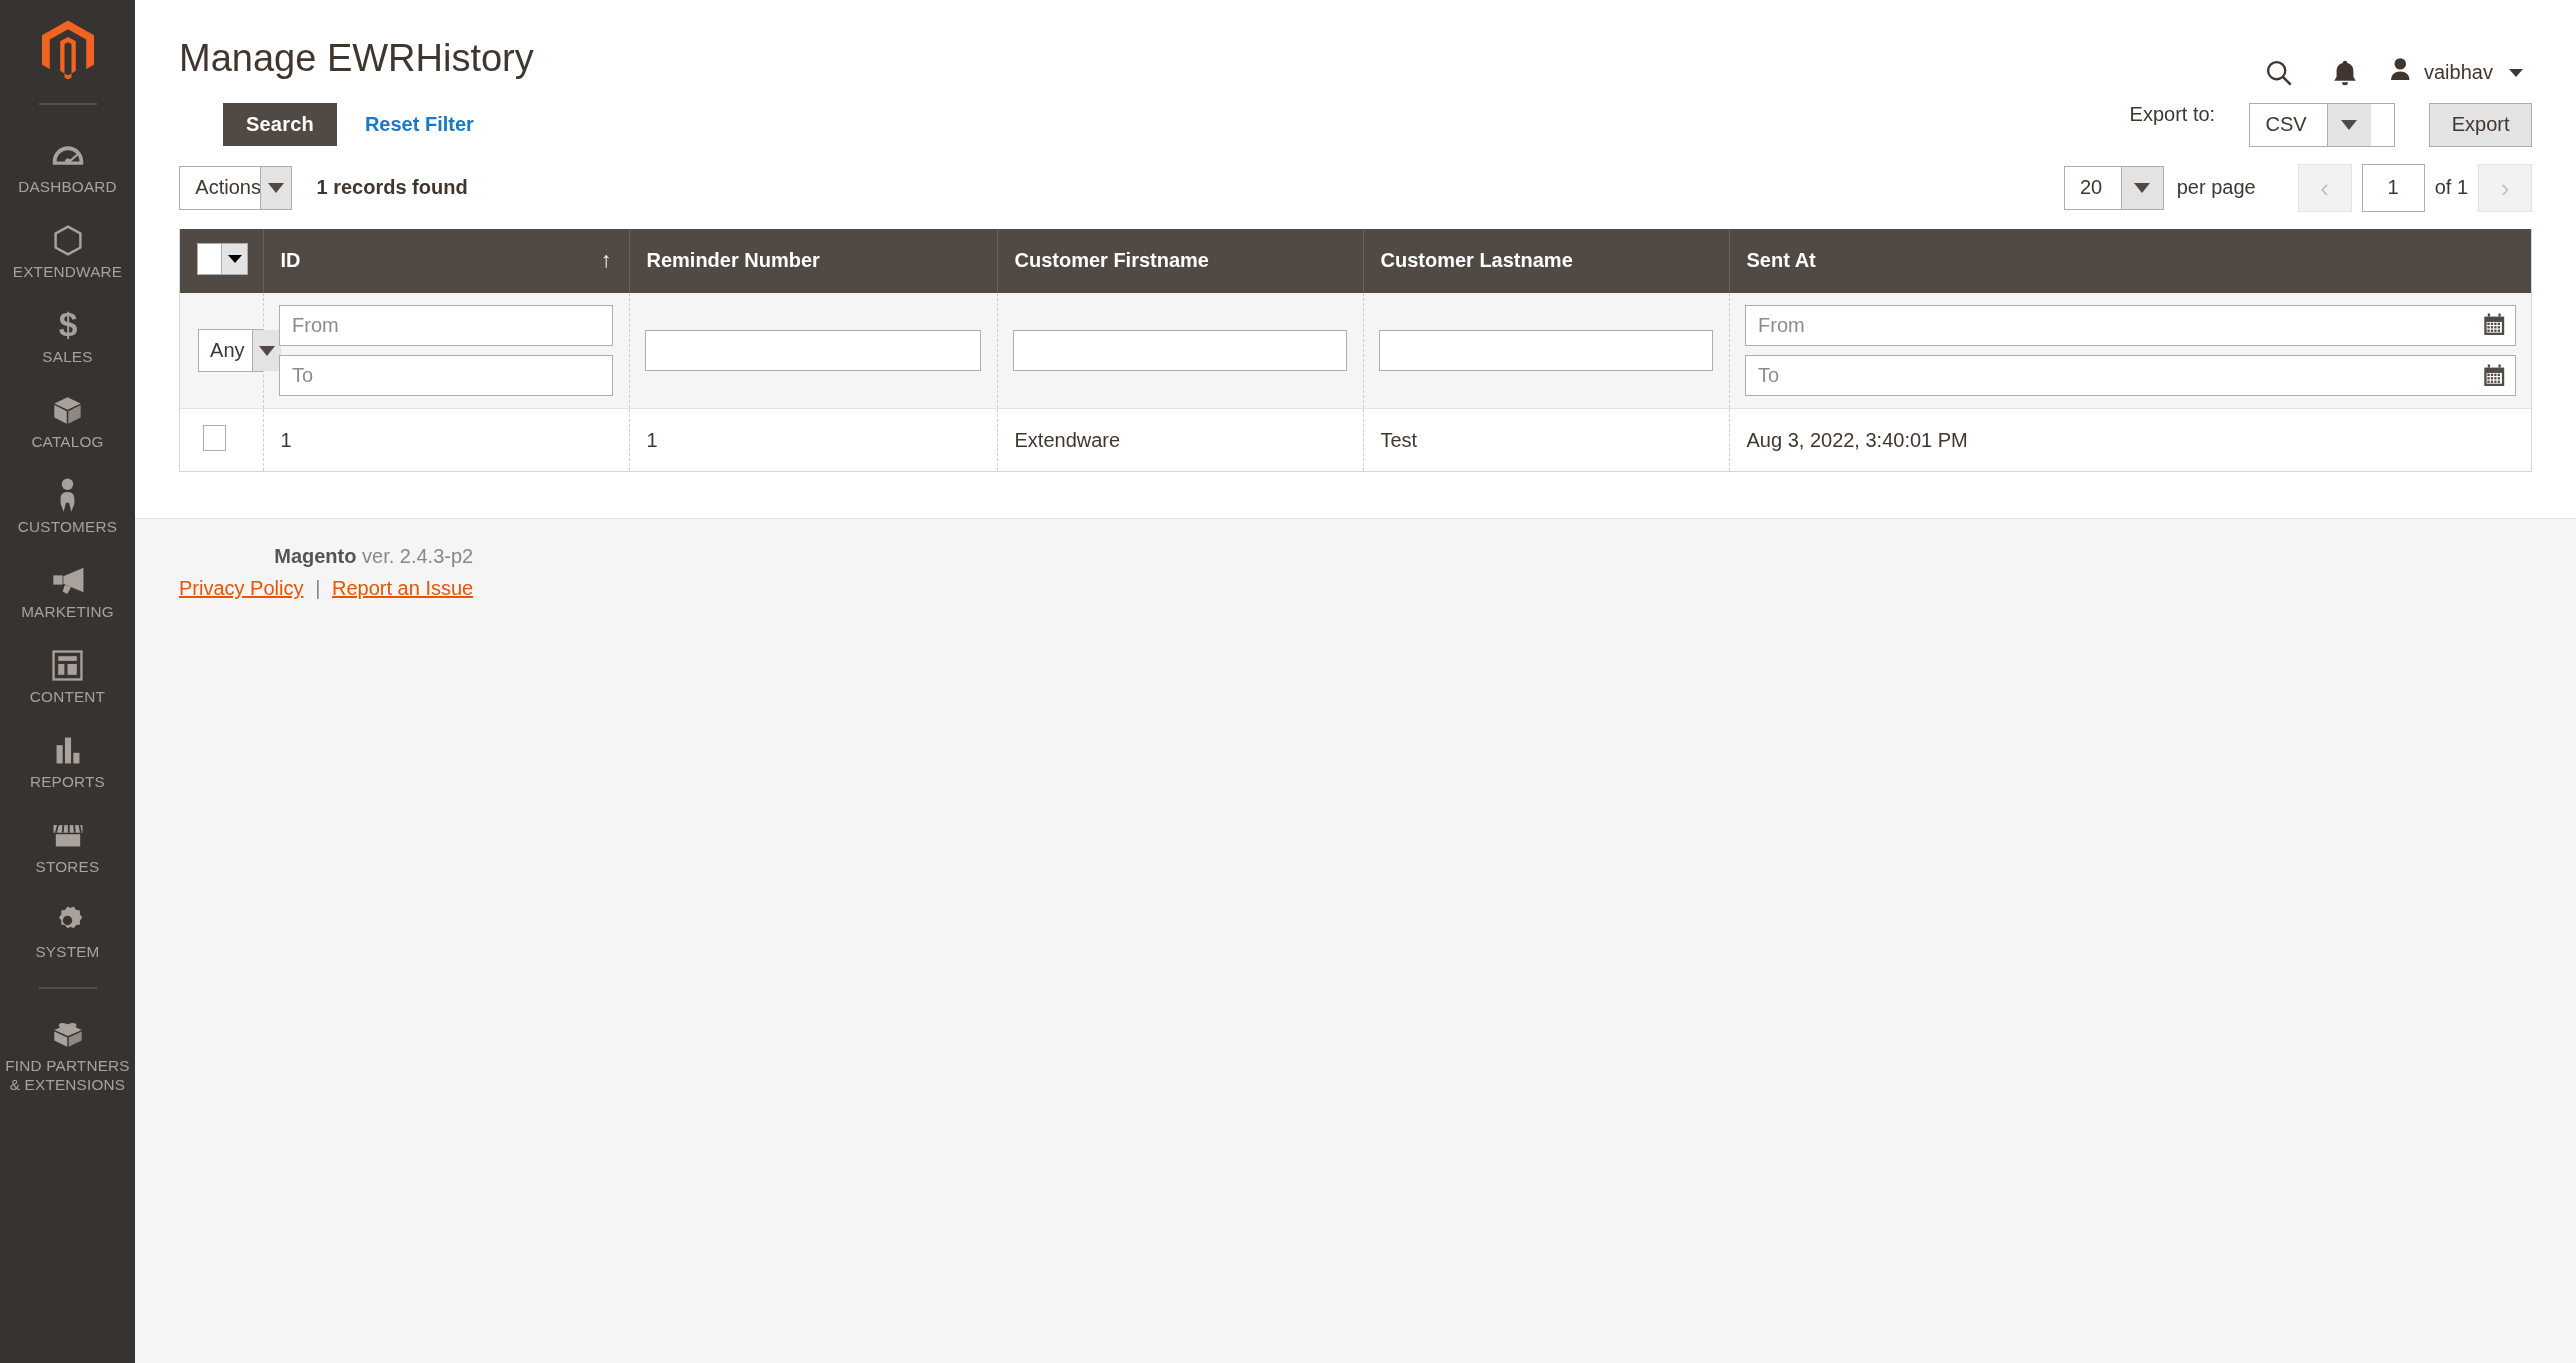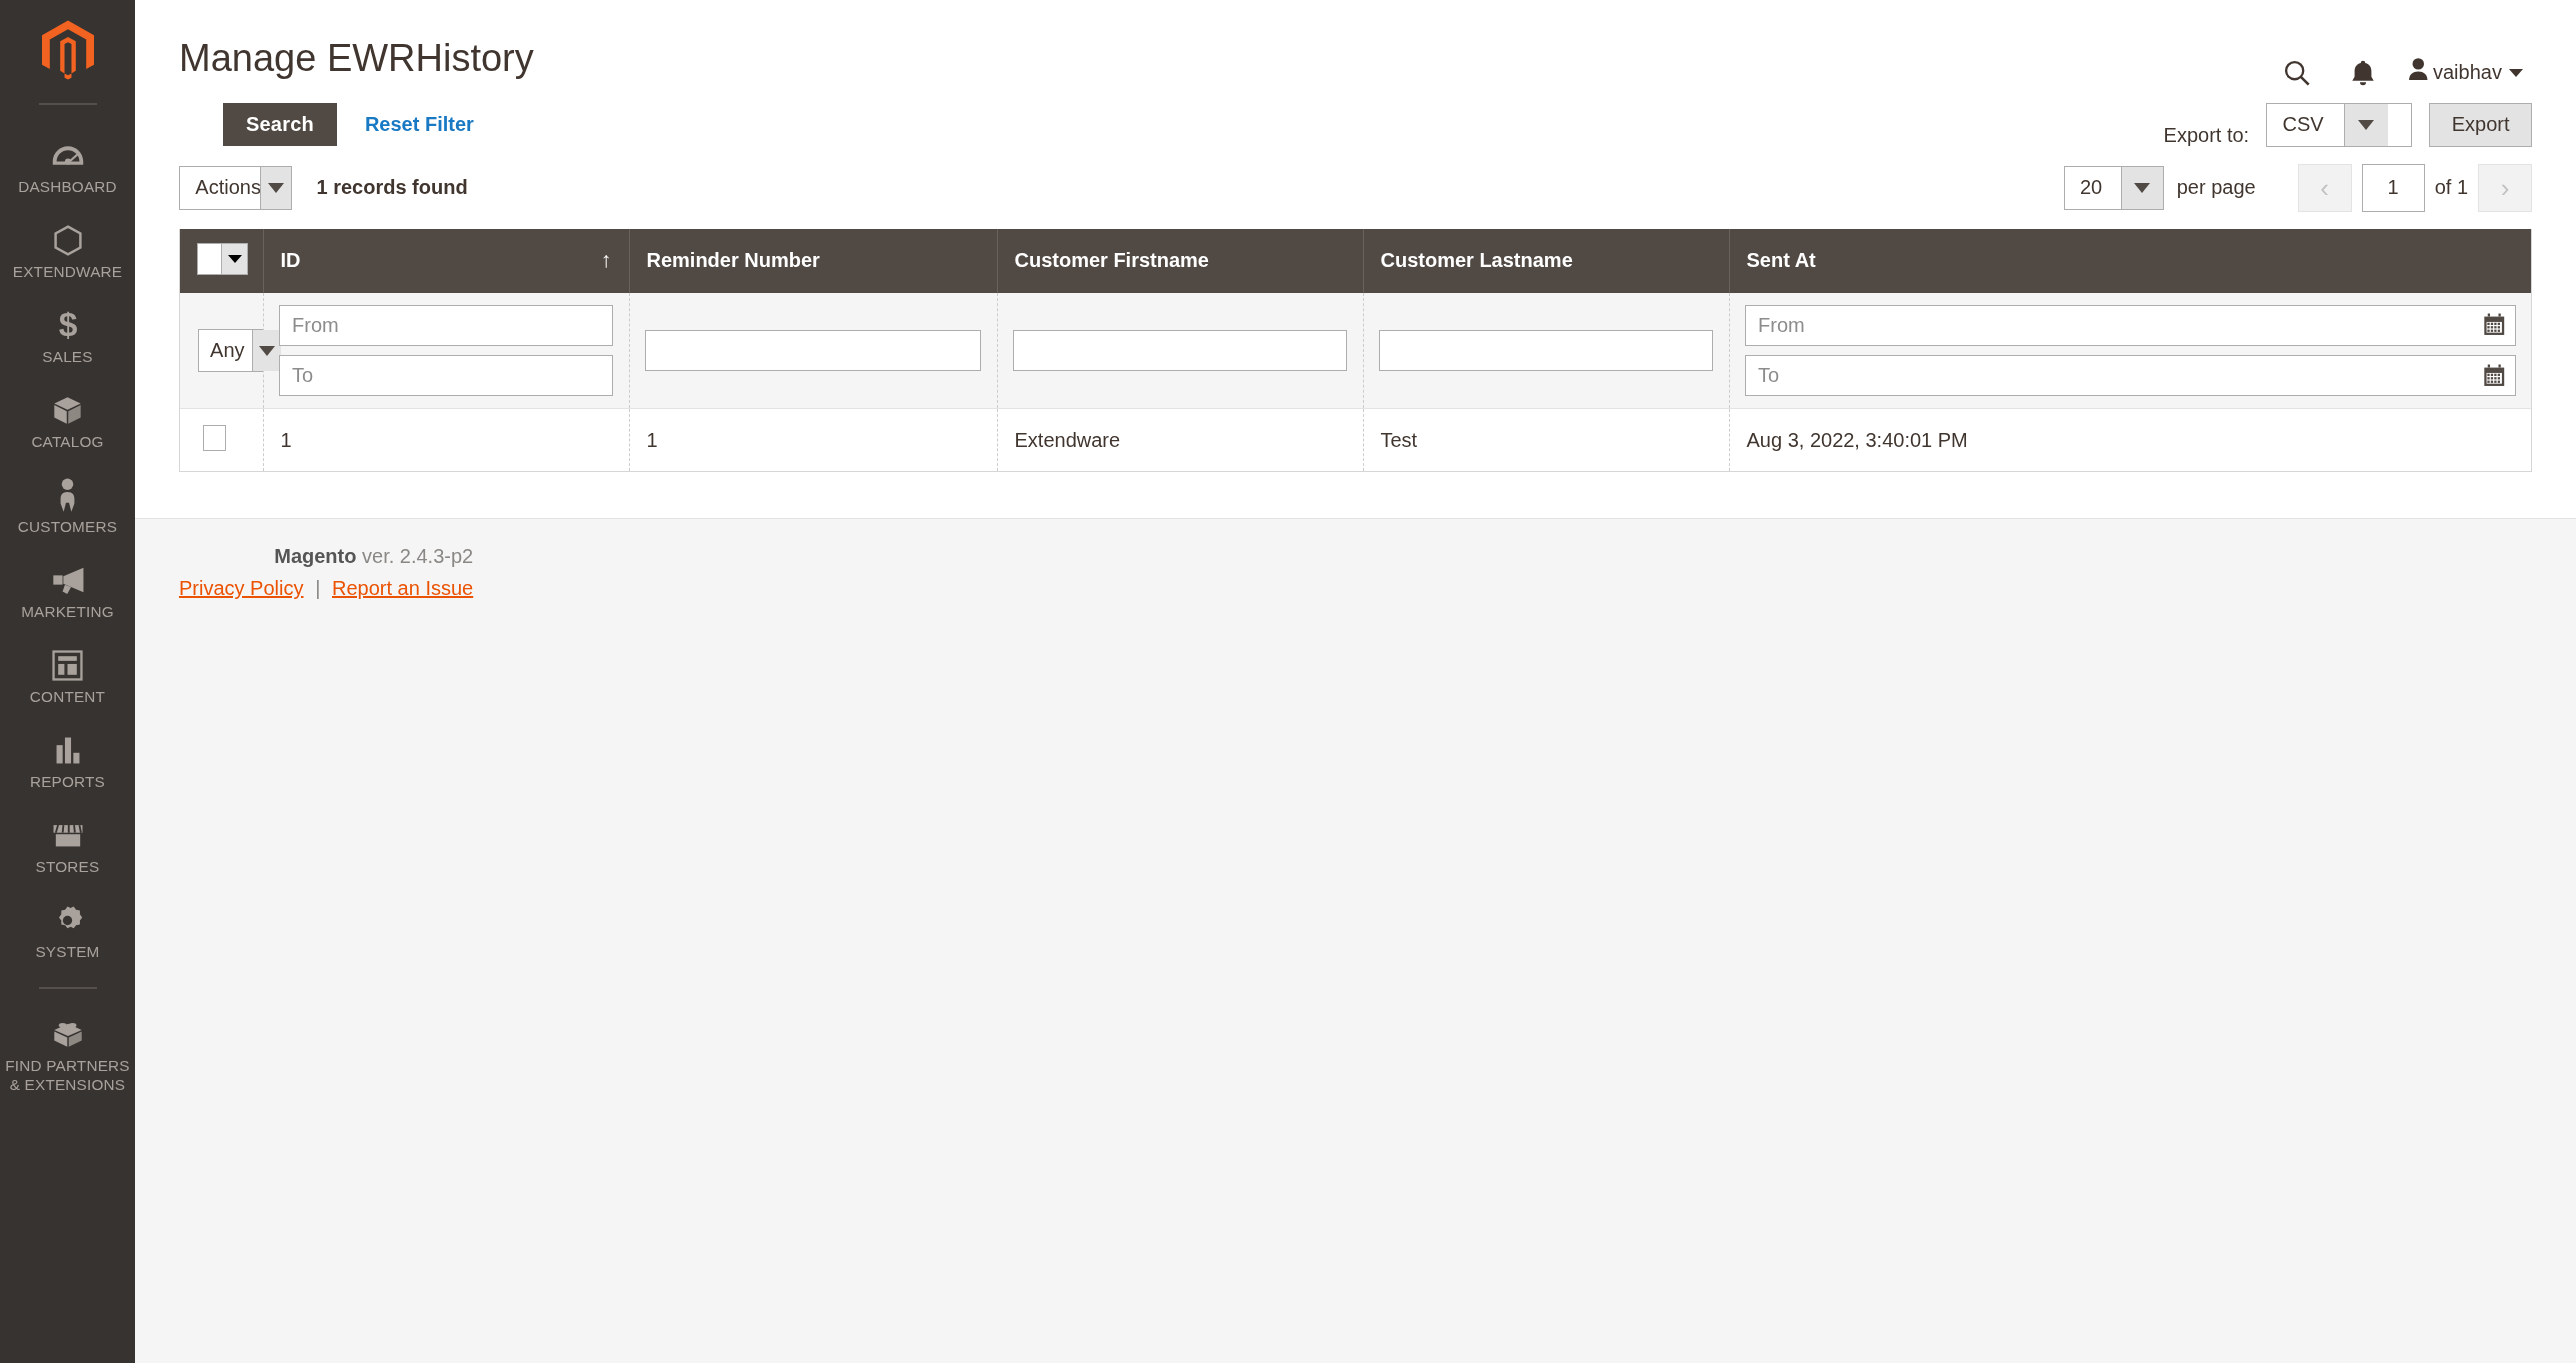--- a/index.html
+++ b/index.html
@@ -55,21 +55,21 @@
     font-size: 38px; font-weight: 400; color: #41362f;
     margin: 10.7px 0 0 0; line-height: 1;
   }
   .header-right { display: flex; align-items: center; gap: 0px; margin-top: 23px; }
   .hdr-btn {
     width: 66px; height: 43px;
     display:flex; align-items:center; justify-content:center;
     color:#41362f; cursor:pointer; background:none; border:none;
   }
   .admin-user {
-    display: flex; align-items: center; gap: 2px;
+    display: flex; align-items: center; gap: 11px;
     font-size: 20px; color: #41362f; cursor: pointer;
     padding-left: 10.7px; padding-right: 21.5px;
   }
   .caret-down {
     width:0;height:0;border-left:7px solid transparent;border-right:7px solid transparent;
     border-top:8.4px solid #41362f; margin-left: 4.6px;
   }
 
   
   .content { padding: 0 44px 0 44px; }
@@ -80,21 +80,21 @@
   .tb-left { display:flex; align-items:center; gap: 28px; margin-left: 44px; }
   .btn-search {
     background:#514943; color:#ffffff; border:none;
     font-size: 20px; font-family:"Liberation Sans",sans-serif;
     padding: 0 23px; height: 43px; cursor:pointer; letter-spacing:0.2px;
     font-weight: 700;
   }
   .link-reset {
     color:#1979c3; font-size:20px; text-decoration:none; cursor:pointer; font-weight:700;
   }
-  .tb-right { display:flex; align-items:flex-end; gap: 17px; }
+  .tb-right { display:flex; align-items:flex-start; gap: 34px; }
   .lbl-export { font-size: 20px; color:#41362f; }
   .select-box {
     display:flex; align-items:stretch; border:0.8px solid #adadad; background:#ffffff;
     height: 44px; cursor:pointer;
   }
   .select-box .sv {
     display:flex; align-items:center; padding: 0 20px 0 15.3px;
     font-size:20px; color:#41362f; min-width: 0;
   }
   .select-box .sarrow {

